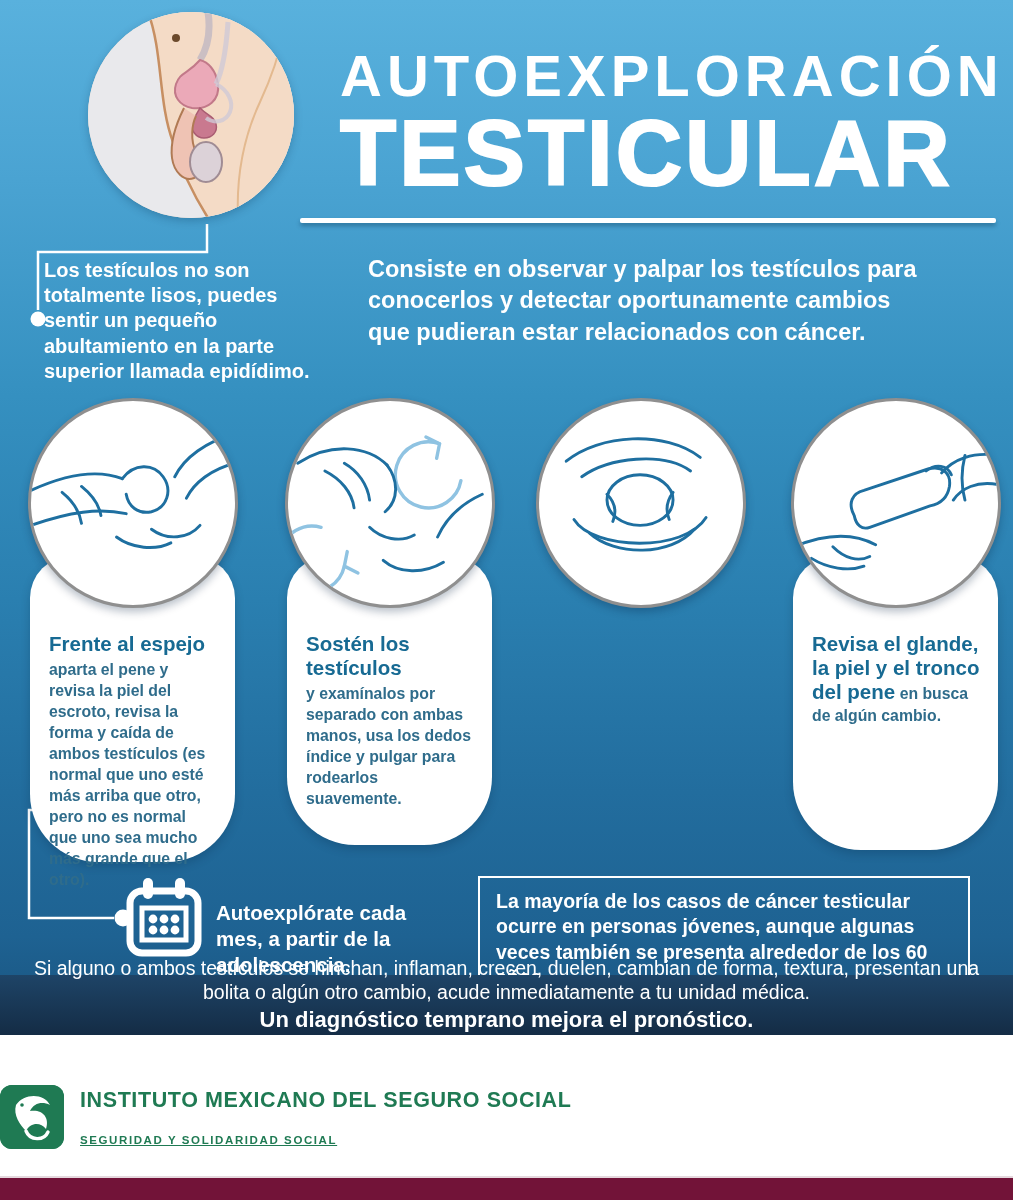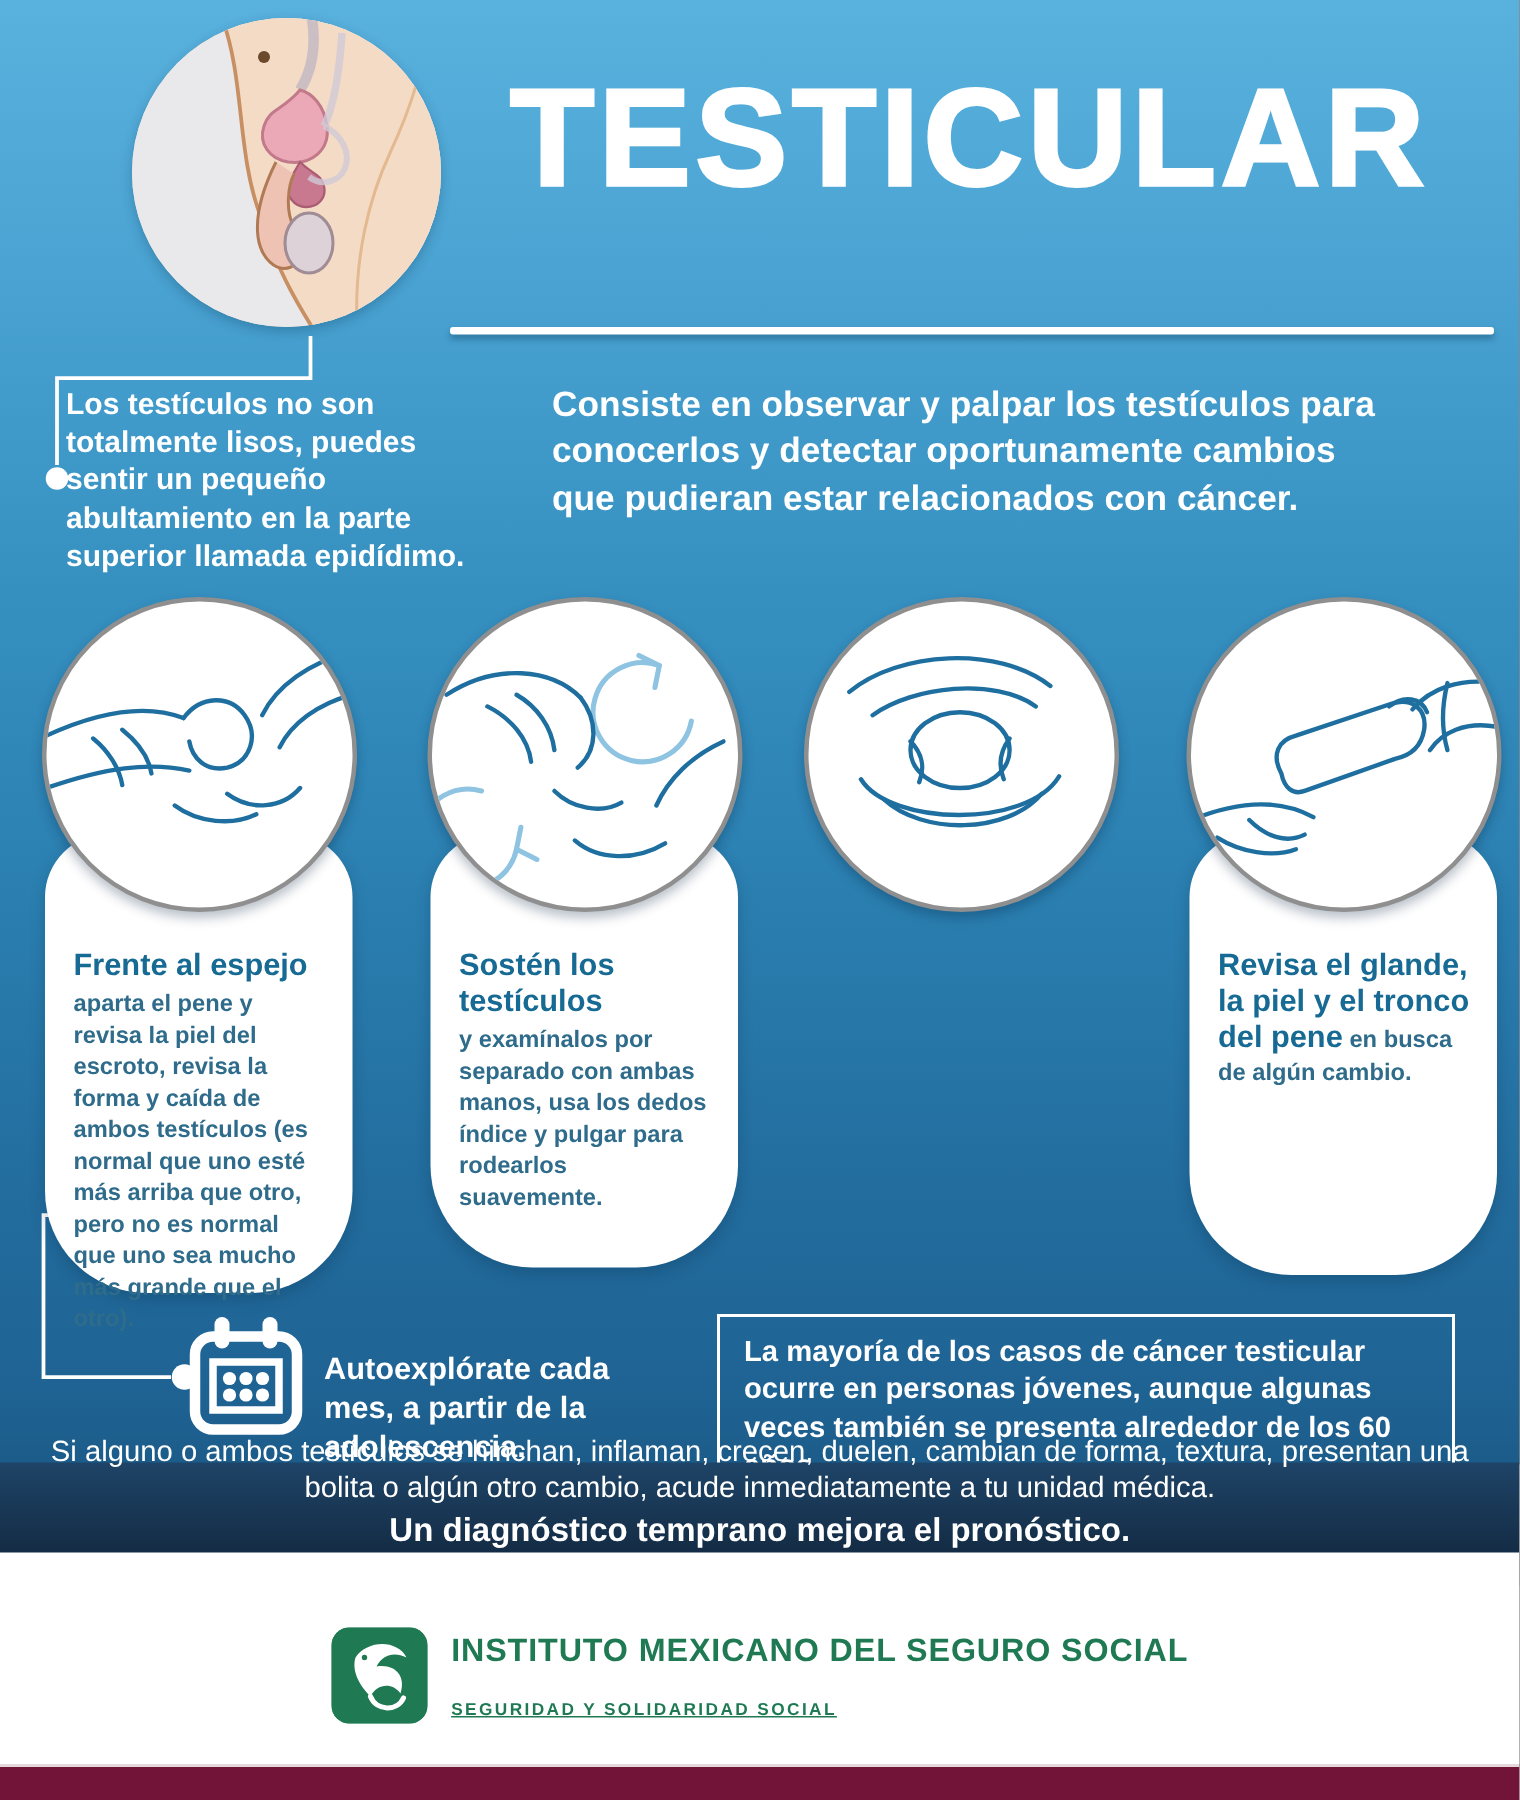--- a/index.html
+++ b/index.html
@@ -67,21 +67,21 @@
   .warning-banner{
     position:absolute; left:0; top:975px; width:1013px; height:60px; z-index:2;
     background:linear-gradient(180deg,#1e4467 0%, #142c45 100%);
     display:flex; flex-direction:column; align-items:center; justify-content:flex-end;
   }
   .warning-text{color:#fff; font-size:19.5px; font-weight:normal; line-height:1.28; text-align:center; width:985px;}
   .warning-emphasis{color:#fff; font-size:22px; font-weight:bold; line-height:1.3; text-align:center; margin-top:1px;}
   
   .footer{
     position:absolute; left:0; top:1057px; width:1013px; height:119px; background:#fff; z-index:2;
-    display:flex; align-items:center; justify-content:center; gap:16px;
+    display:flex; align-items:center; justify-content:flex-start; gap:16px;
   }
   .imss-logo{width:64px; height:64px; border-radius:12px; background:#1f7a53; position:relative; flex:0 0 auto;}
   .imss-logo svg{width:100%; height:100%; display:block;}
   .footer-text .org{color:#1f7a53; font-size:21.5px; font-weight:bold; letter-spacing:.6px; white-space:nowrap;}
   .footer-text .tagline{color:#1f7a53; font-size:11.5px; font-weight:bold; letter-spacing:1.6px; margin-top:21px; white-space:nowrap;text-decoration:underline;}
   .maroon-bar{
     position:absolute; left:0; top:1176px; width:1013px; height:24px; background:#721338; z-index:2;
     border-top:2px solid #e5d8dd; box-sizing:border-box;
   }
 </style>
@@ -108,20 +108,21 @@
       <path d="M112,96 C120,104 126,104 128,112 C130,120 124,126 116,126 C108,126 102,118 104,110 Z" fill="#c9798f" stroke="#a95c72" stroke-width="1.5"></path>
       <path d="M96,96 C88,112 82,130 84,146 C86,160 96,170 106,166 C114,162 114,150 108,140 C102,128 104,112 108,104" fill="#efc3b4" stroke="#b07a54" stroke-width="2"></path>
       <ellipse cx="118" cy="150" rx="16" ry="20" fill="#dcd2d8" stroke="#a08c94" stroke-width="2"></ellipse>
       <path d="M140,10 C138,40 134,60 128,72" fill="none" stroke="#cfc9d6" stroke-width="5" opacity=".8"></path>
       <path d="M128,72 C140,78 146,90 142,100 C138,110 126,112 118,106" fill="none" stroke="#cfc9d6" stroke-width="4" opacity=".8"></path>
       <circle cx="88" cy="26" r="4" fill="#6b4a2c"></circle>
     </svg>
   </div>
 
   <div class="title-block">
+    <div class="title-line1">AUTOEXPLORACIÓN</div>
     <div class="title-line2">TESTICULAR</div>
   </div>
   <div class="title-underline"></div>
 
   <div class="epididymis-note">Los testículos no son totalmente lisos, puedes sentir un pequeño abultamiento en la parte superior llamada epidídimo.</div>
 
   <div class="intro-text">Consiste en observar y palpar los testículos para conocerlos y detectar oportunamente cambios que pudieran estar relacionados con cáncer.</div>
 
   <div class="step-card" style="left:30px; top:556px; height:306px;">
     <div class="card-inner">

